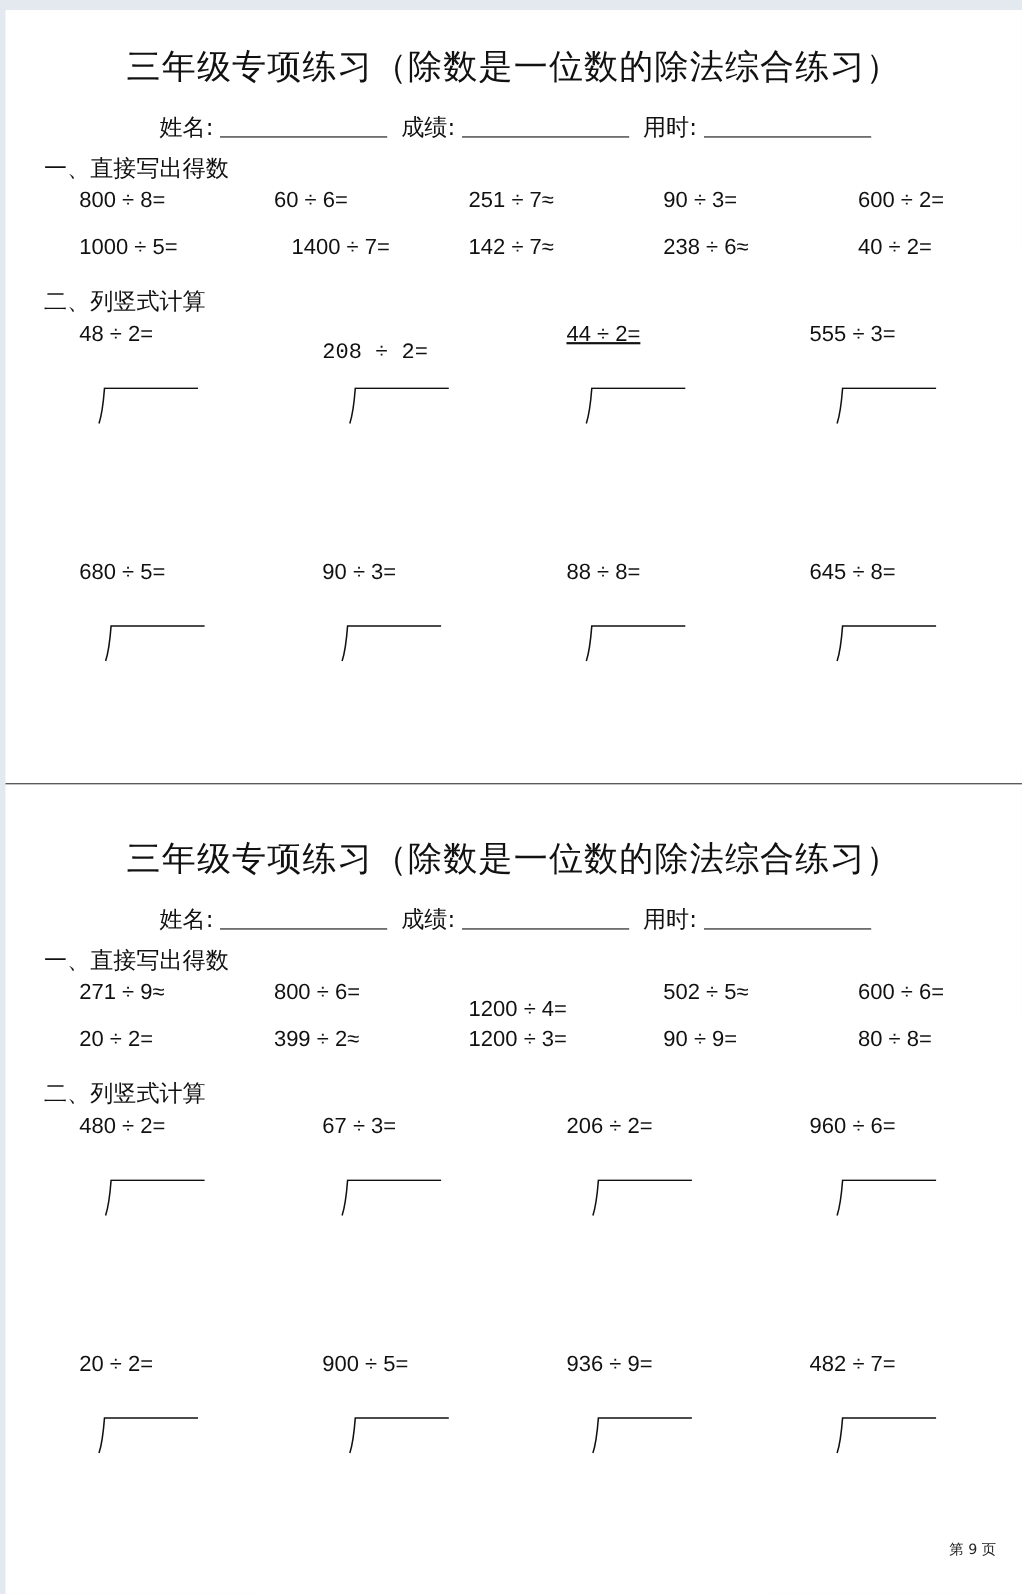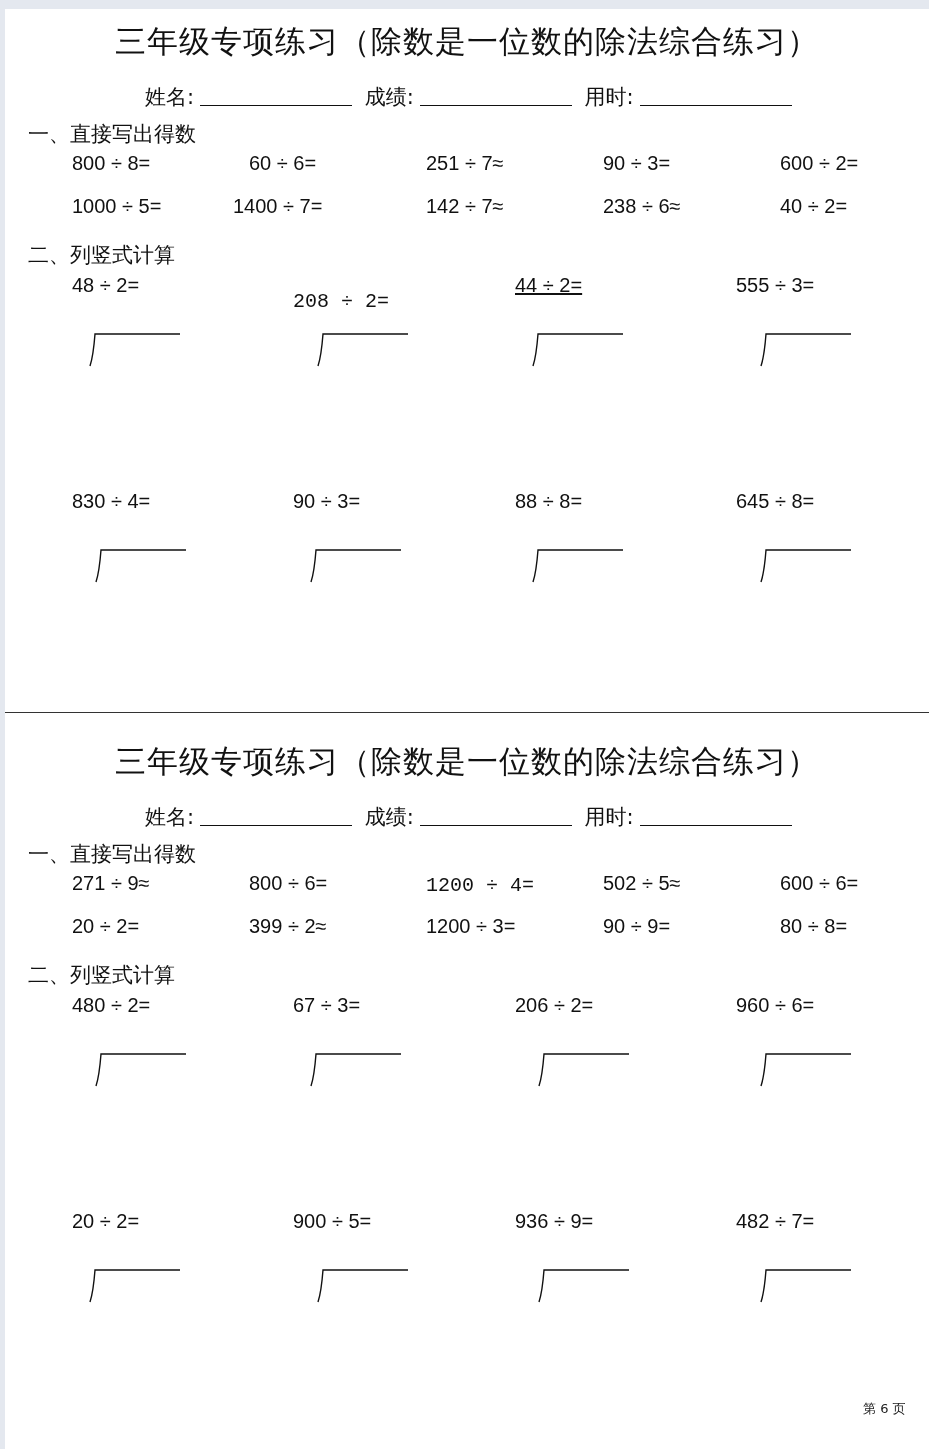--- a/index.html
+++ b/index.html
@@ -12,21 +12,21 @@
       color: #111;
     }
     .page {
       position: absolute;
       left: 5px; top: 9px;
       width: 924px; height: 1440px;
       background: #ffffff;
     }
     .sheet {
       position: absolute;
-      left: 0; width: 924px; height: 700px;
+      left: 0; width: 924px; height: 700px; margin-top: 19px;
     }
     .sheet-title {
       position: absolute;
       left: 0; width: 924px; top: 12px;
       text-align: center;
       font-size: 31px;
       letter-spacing: 1px;
       font-family: "DejaVu Sans", sans-serif;
       color: #111;
     }
@@ -40,21 +40,21 @@
     .info-line .field { display: inline-block; margin-right: 6px; }
     .info-line .blank {
       display: inline-block;
       width: 152px; height: 1px;
       border-bottom: 1.5px solid #111;
       vertical-align: -2px;
       margin-left: 6px;
     }
     .section-heading {
       position: absolute;
-      left: 23px;
+      left: 35px;
       font-size: 21px;
       font-family: "DejaVu Sans", sans-serif;
     }
     .oral-item, .long-item {
       position: absolute;
       font-size: 20px;
       white-space: nowrap;
     }
     .bracket {
       position: absolute;
@@ -90,21 +90,21 @@
 
     <div class="section-heading" style="top:111px;">一、直接写出得数</div>
 
     <div class="oral-item" style="left:67px;top:143px;">800 ÷ 8=</div>
     <div class="oral-item" style="left:244px;top:143px;">60 ÷ 6=</div>
     <div class="oral-item" style="left:421px;top:143px;">251 ÷ 7≈</div>
     <div class="oral-item" style="left:598px;top:143px;">90 ÷ 3=</div>
     <div class="oral-item" style="left:775px;top:143px;">600 ÷ 2=</div>
 
     <div class="oral-item" style="left:67px;top:186px;">1000 ÷ 5=</div>
-    <div class="oral-item" style="left:228px;top:186px;">1400 ÷ 7=</div>
+    <div class="oral-item" style="left:260px;top:186px;">1400 ÷ 7=</div>
     <div class="oral-item" style="left:421px;top:186px;">142 ÷ 7≈</div>
     <div class="oral-item" style="left:598px;top:186px;">238 ÷ 6≈</div>
     <div class="oral-item" style="left:775px;top:186px;">40 ÷ 2=</div>
 
     <div class="section-heading" style="top:232px;">二、列竖式计算</div>
 
     <div class="long-item" style="left:67px;top:265px;">48 ÷ 2=</div>
     <div class="long-item" style="left:288px;top:281px;font-family:Liberation Mono, monospace;">208 ÷ 2=</div>
     <div class="long-item" style="left:510px;top:265px;text-decoration:underline;">44 ÷ 2=</div>
     <div class="long-item" style="left:731px;top:265px;">555 ÷ 3=</div>
@@ -122,21 +122,21 @@
         <svg width="96" height="34">
           <path d="M1 33 C4 24 5 14 6 1 L91 1" fill="none" stroke="#111" stroke-width="1.4"></path>
         </svg>
       </div>
     <div class="bracket" style="left:755px;top:324px;">
         <svg width="96" height="34">
           <path d="M1 33 C4 24 5 14 6 1 L91 1" fill="none" stroke="#111" stroke-width="1.4"></path>
         </svg>
       </div>
 
-    <div class="long-item" style="left:67px;top:481px;">830 ÷ 4=</div>
+    <div class="long-item" style="left:67px;top:481px;">680 ÷ 5=</div>
     <div class="long-item" style="left:288px;top:481px;">90 ÷ 3=</div>
     <div class="long-item" style="left:510px;top:481px;">88 ÷ 8=</div>
     <div class="long-item" style="left:731px;top:481px;">645 ÷ 8=</div>
     <div class="bracket" style="left:90px;top:540px;">
         <svg width="96" height="34">
           <path d="M1 33 C4 24 5 14 6 1 L91 1" fill="none" stroke="#111" stroke-width="1.4"></path>
         </svg>
       </div>
     <div class="bracket" style="left:305px;top:540px;">
         <svg width="96" height="34">
@@ -162,21 +162,21 @@
     <div class="info-line">
       <span class="field"><span>姓名:</span><span class="blank"></span></span>
       <span class="field"><span>成绩:</span><span class="blank"></span></span>
       <span class="field"><span>用时:</span><span class="blank"></span></span>
     </div>
 
     <div class="section-heading" style="top:111px;">一、直接写出得数</div>
 
     <div class="oral-item" style="left:67px;top:143px;">271 ÷ 9≈</div>
     <div class="oral-item" style="left:244px;top:143px;">800 ÷ 6=</div>
-    <div class="oral-item" style="left:421px;top:145px;font-family:Liberation Mono, monospace;">1200 ÷ 4=</div>
+    <div class="oral-item" style="left:421px;top:159px;">1200 ÷ 4=</div>
     <div class="oral-item" style="left:598px;top:143px;">502 ÷ 5≈</div>
     <div class="oral-item" style="left:775px;top:143px;">600 ÷ 6=</div>
 
     <div class="oral-item" style="left:67px;top:186px;">20 ÷ 2=</div>
     <div class="oral-item" style="left:244px;top:186px;">399 ÷ 2≈</div>
     <div class="oral-item" style="left:421px;top:186px;">1200 ÷ 3=</div>
     <div class="oral-item" style="left:598px;top:186px;">90 ÷ 9=</div>
     <div class="oral-item" style="left:775px;top:186px;">80 ÷ 8=</div>
 
     <div class="section-heading" style="top:232px;">二、列竖式计算</div>
@@ -225,14 +225,14 @@
           <path d="M1 33 C4 24 5 14 6 1 L91 1" fill="none" stroke="#111" stroke-width="1.4"></path>
         </svg>
       </div>
     <div class="bracket" style="left:755px;top:540px;">
         <svg width="96" height="34">
           <path d="M1 33 C4 24 5 14 6 1 L91 1" fill="none" stroke="#111" stroke-width="1.4"></path>
         </svg>
       </div>
   </div>
 
-  <div class="page-number">第 6 页</div>
+  <div class="page-number">第 9 页</div>
 </div>
 
 </body></html>

